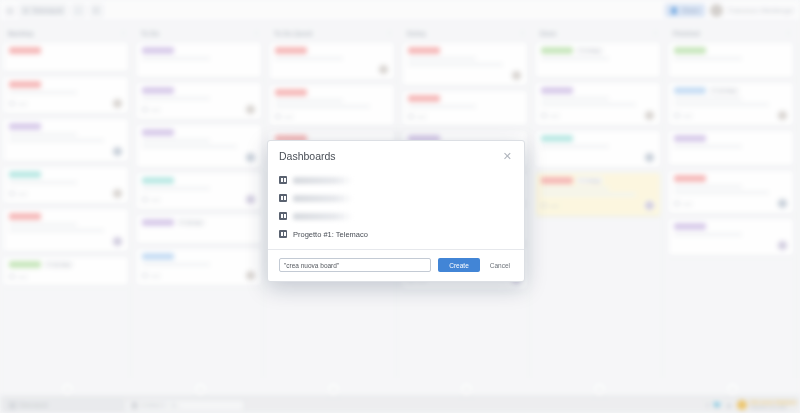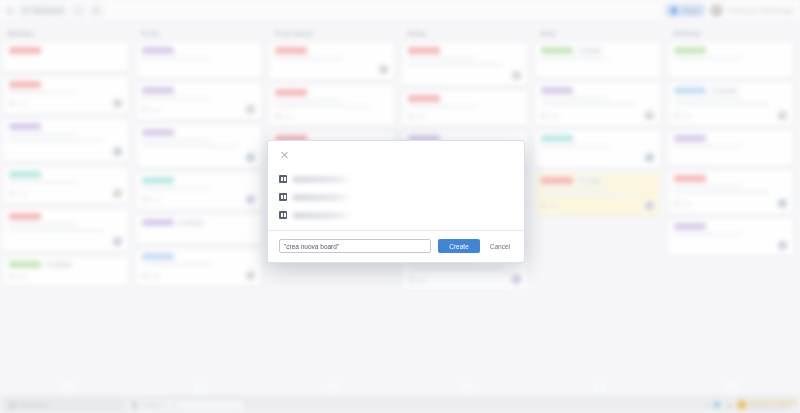--- a/index.html
+++ b/index.html
@@ -879,34 +879,39 @@
       </span>
     </div>
   </div>
 
 </div>
 
 <div class="modal-shade"></div>
 
 <div class="modal">
   <div class="modal-head">
+    <div class="modal-title">Dashboards</div>
     <div class="modal-close">✕</div>
   </div>
   <div class="modal-list" id="dash-list">
       <div class="dash-row">
         <span class="dash-icon"></span>
         <span class="dash-label blurred"></span>
       </div>
       <div class="dash-row">
         <span class="dash-icon"></span>
         <span class="dash-label blurred"></span>
       </div>
       <div class="dash-row">
         <span class="dash-icon"></span>
         <span class="dash-label blurred"></span>
       </div>
+      <div class="dash-row">
+        <span class="dash-icon"></span>
+        <span class="dash-label">Progetto #1: Telemaco</span>
+      </div>
     </div>
   <div class="modal-foot">
     <input class="name-input" type="text" placeholder="Board name" value="&quot;crea nuova board&quot;" style="">
     <button class="btn-create">Create</button>
     <button class="btn-cancel">Cancel</button>
   </div>
 </div>
 
 </body></html>

